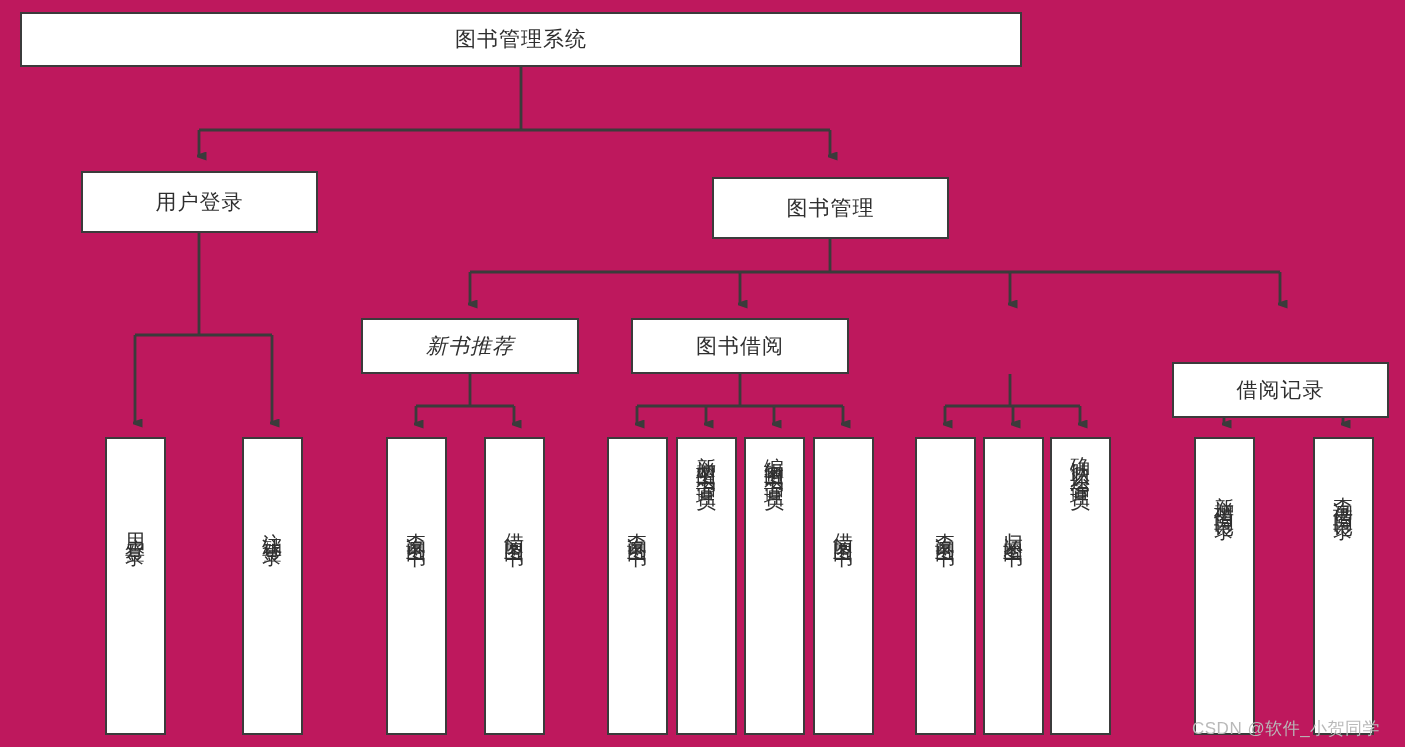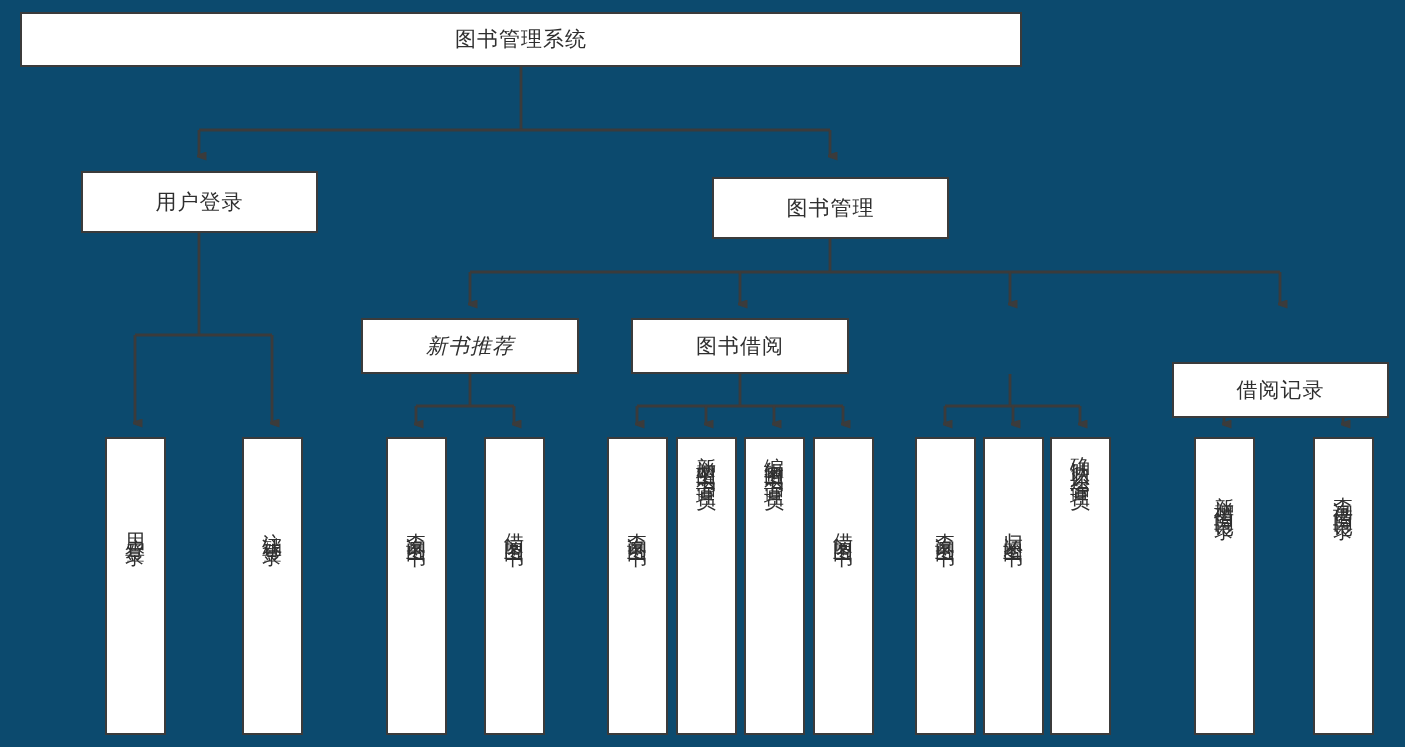--- a/index.html
+++ b/index.html
@@ -4,21 +4,21 @@
 <style>
   html, body {
     margin: 0;
     padding: 0;
     background: #ffffff;
   }
   #canvas {
     position: relative;
     width: 1405px;
     height: 747px;
-    background: #0c4a6e;
+    background: #be185d;
     overflow: hidden;
     font-family: "Liberation Sans", "DejaVu Sans", sans-serif;
   }
   svg.links {
     position: absolute;
     left: 0;
     top: 0;
     width: 1405px;
     height: 747px;
     pointer-events: none;
@@ -181,14 +181,15 @@
     <span class="label">确认归还（管理员）</span>
   </div>
 
   <div class="node leaf mid" style="left:1194px; top:437px; width:61px; height:298px;">
     <span class="label">新增借阅记录</span>
   </div>
   <div class="node leaf mid" style="left:1313px; top:437px; width:61px; height:298px;">
     <span class="label">查询借阅记录</span>
   </div>
 
+  <div class="watermark" style="left:1192px; top:717px;">CSDN @软件_小贺同学</div>
 
 </div>
 
 </body></html>

